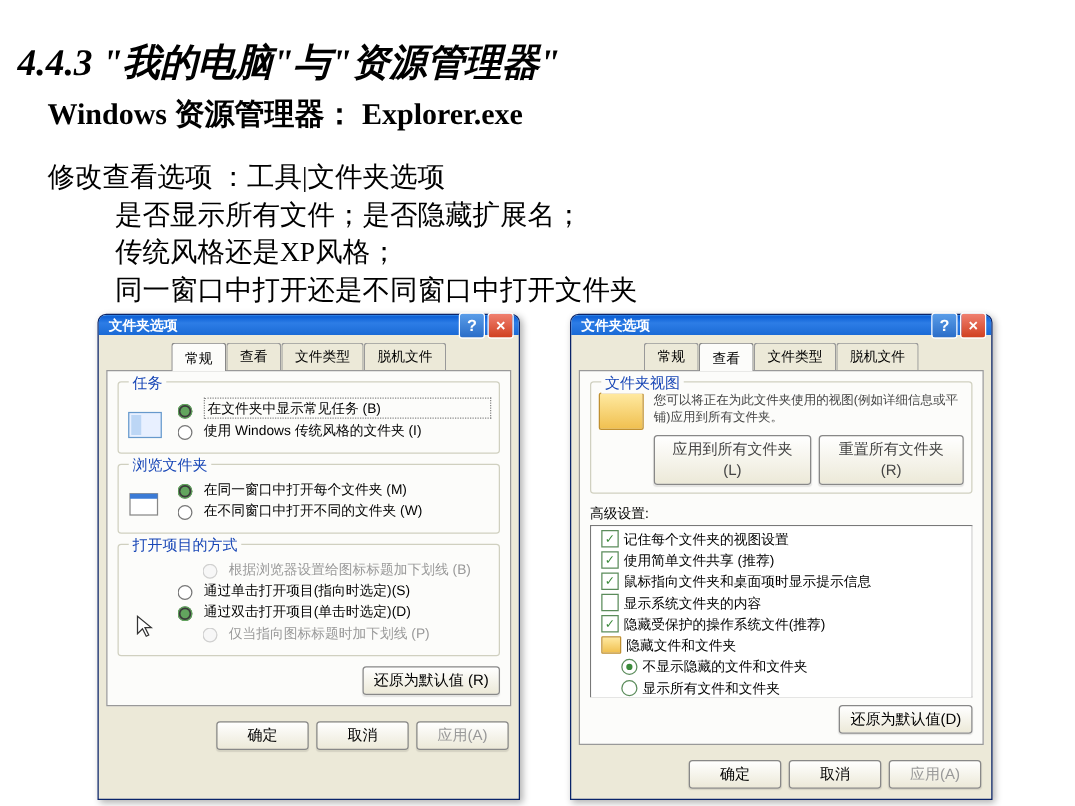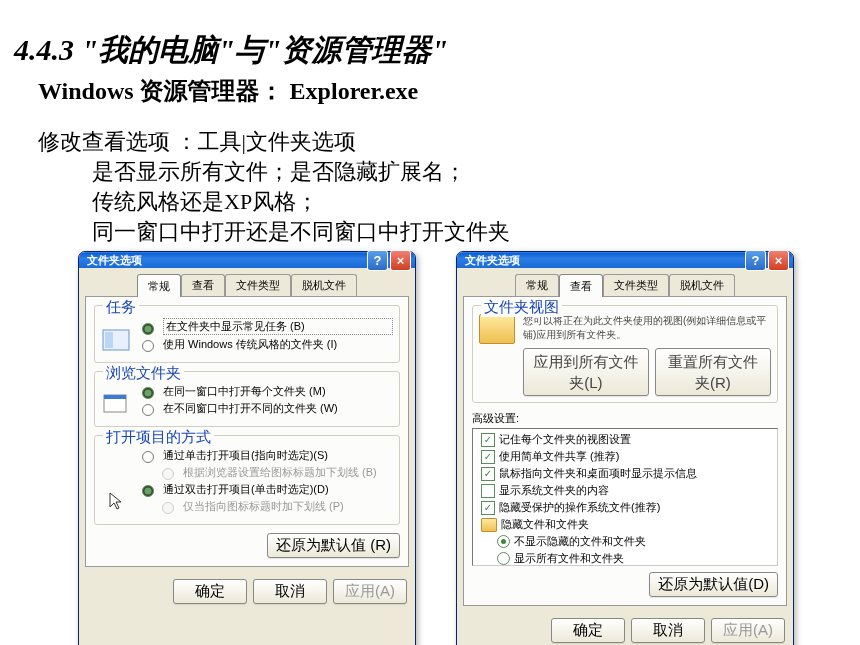--- a/index.html
+++ b/index.html
@@ -119,21 +119,21 @@
   padding: 8px 6px 6px 6px;
   position: relative;
 }
 .group > .legend {
   position: absolute;
   top: -8px;
   left: 8px;
   background: #fcfcfa;
   padding: 0 3px;
   color: #1846b6;
-  font-size: 15px;
+  font-size: 12px;
 }
 .optrow {
   display: flex;
   align-items: flex-end;
   gap: 6px;
   margin: 2px 0;
 }
 .optrow.indent { margin-left: 20px; }
 .iconbox {
   width: 30px;
@@ -156,21 +156,21 @@
   display: flex;
   gap: 8px;
 }
 .viewgroup .txt { flex: 1; font-size: 10px; line-height: 1.4; color: #444;}
 .vbtns { display: flex; gap: 6px; margin-top: 6px; }
 .btn {
   background: linear-gradient(#fff,#ece9d8);
   border: 1px solid #888;
   border-radius: 3px;
   padding: 2px 8px;
-  font-size: 15px;
+  font-size: 12px;
   box-shadow: 0 1px 1px rgba(0,0,0,0.1);
   text-align: center;
 }
 
 .advbox {
   border: 1px inset #ccc;
   background: #fff;
   height: 132px;
   overflow: auto;
   padding: 2px;
@@ -304,27 +304,27 @@
 
         <div class="group">
           <div class="legend">打开项目的方式</div>
           <div class="optrow">
             <div class="iconbox">
               <svg width="20" height="22">
                   <path d="M4 2 L4 16 L8 12 L11 18 L13 17 L10 11 L15 11 Z" fill="#fff" stroke="#333"></path>
                 </svg>
             </div>
             <div style="flex:1">
-              <div class="optrow">
-                  <input type="radio" class="radio" style="">
-                  <span class="opttxt">通过单击打开项目(指向时选定)(S)</span>
-                </div>
               <div class="optrow indent">
                   <input type="radio" class="radio" disabled="" style="">
                   <span class="opttxt disabled">根据浏览器设置给图标标题加下划线 (B)</span>
+                </div>
+              <div class="optrow">
+                  <input type="radio" class="radio" style="">
+                  <span class="opttxt">通过单击打开项目(指向时选定)(S)</span>
                 </div>
               <div class="optrow">
                   <input type="radio" class="radio" checked="" style="">
                   <span class="opttxt">通过双击打开项目(单击时选定)(D)</span>
                 </div>
               <div class="optrow indent">
                   <input type="radio" class="radio" disabled="" style="">
                   <span class="opttxt disabled">仅当指向图标标题时加下划线 (P)</span>
                 </div>
             </div>

